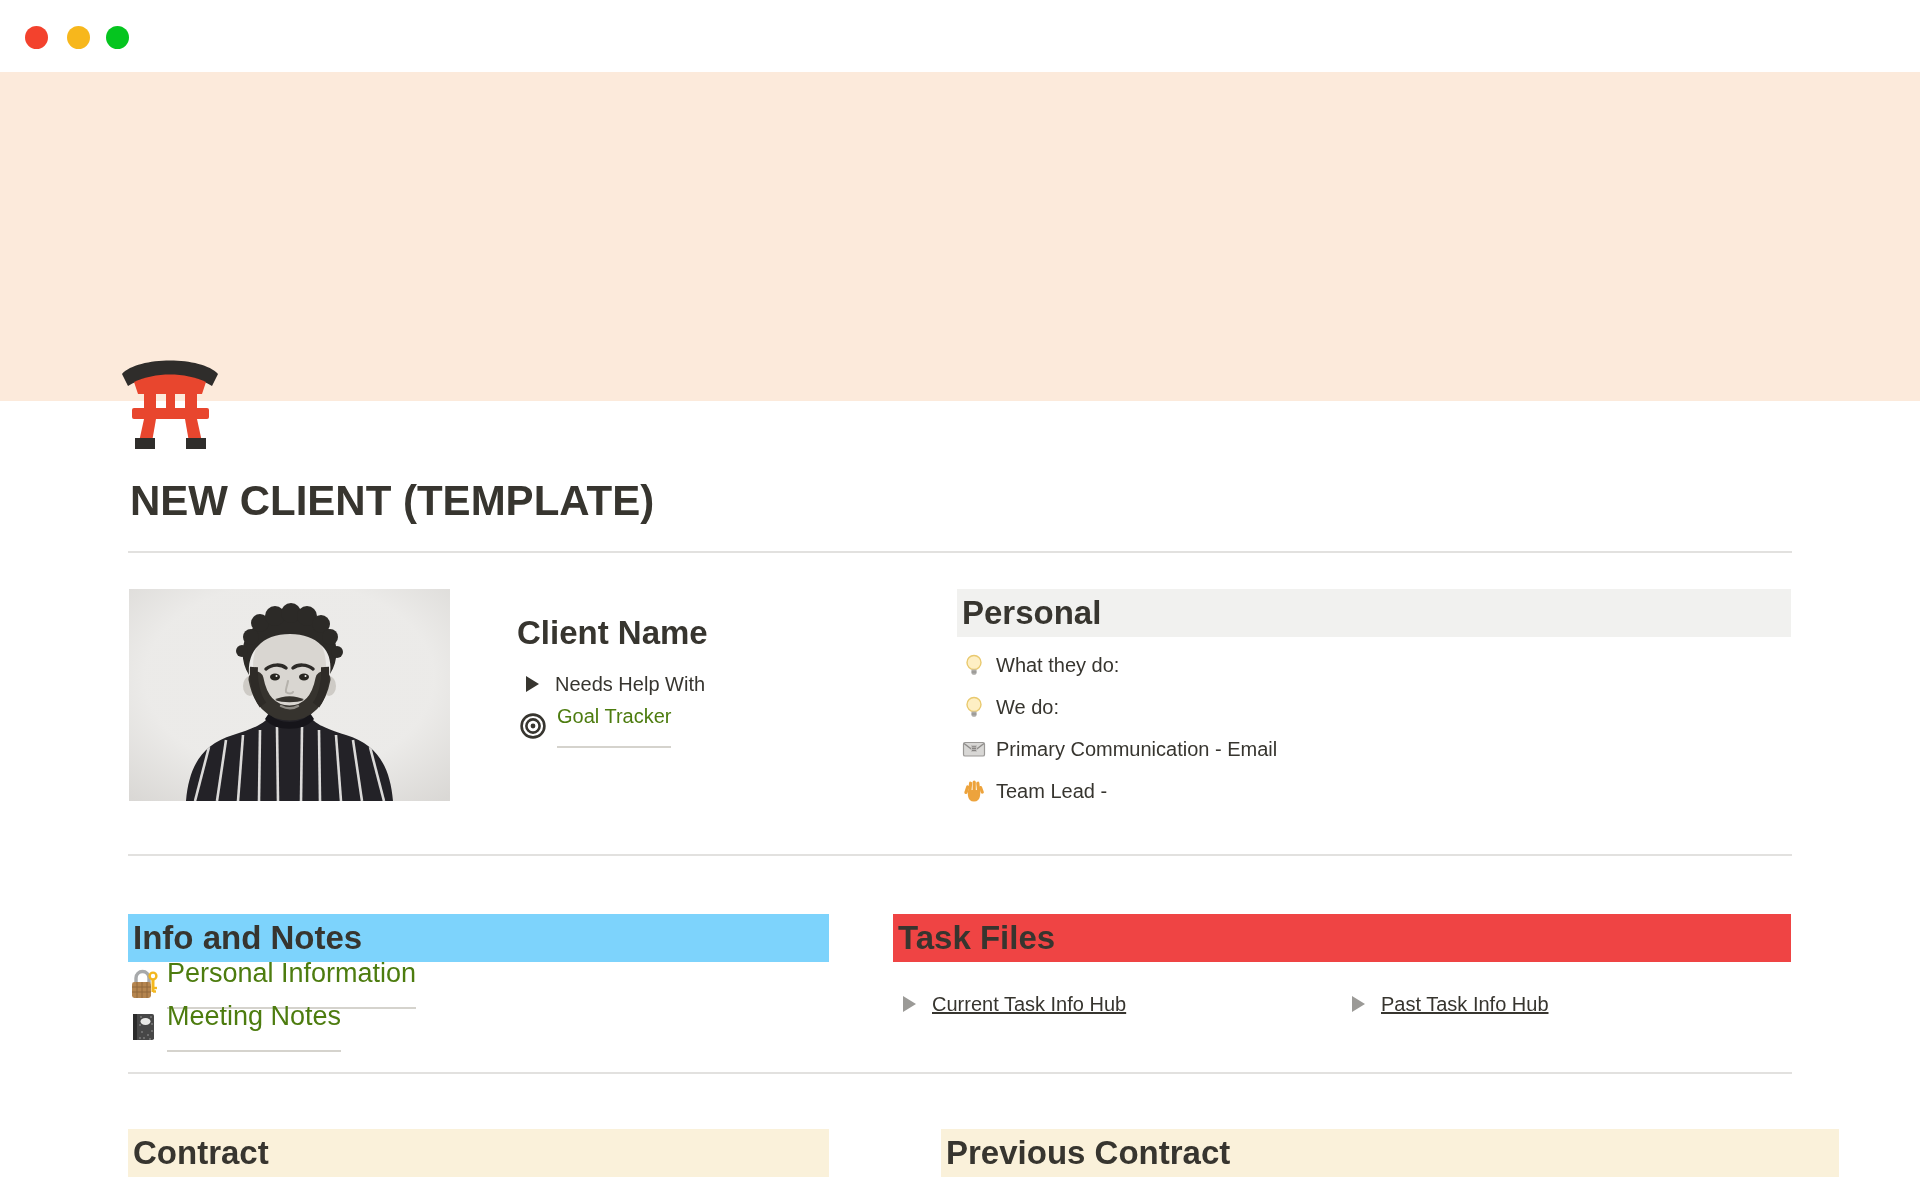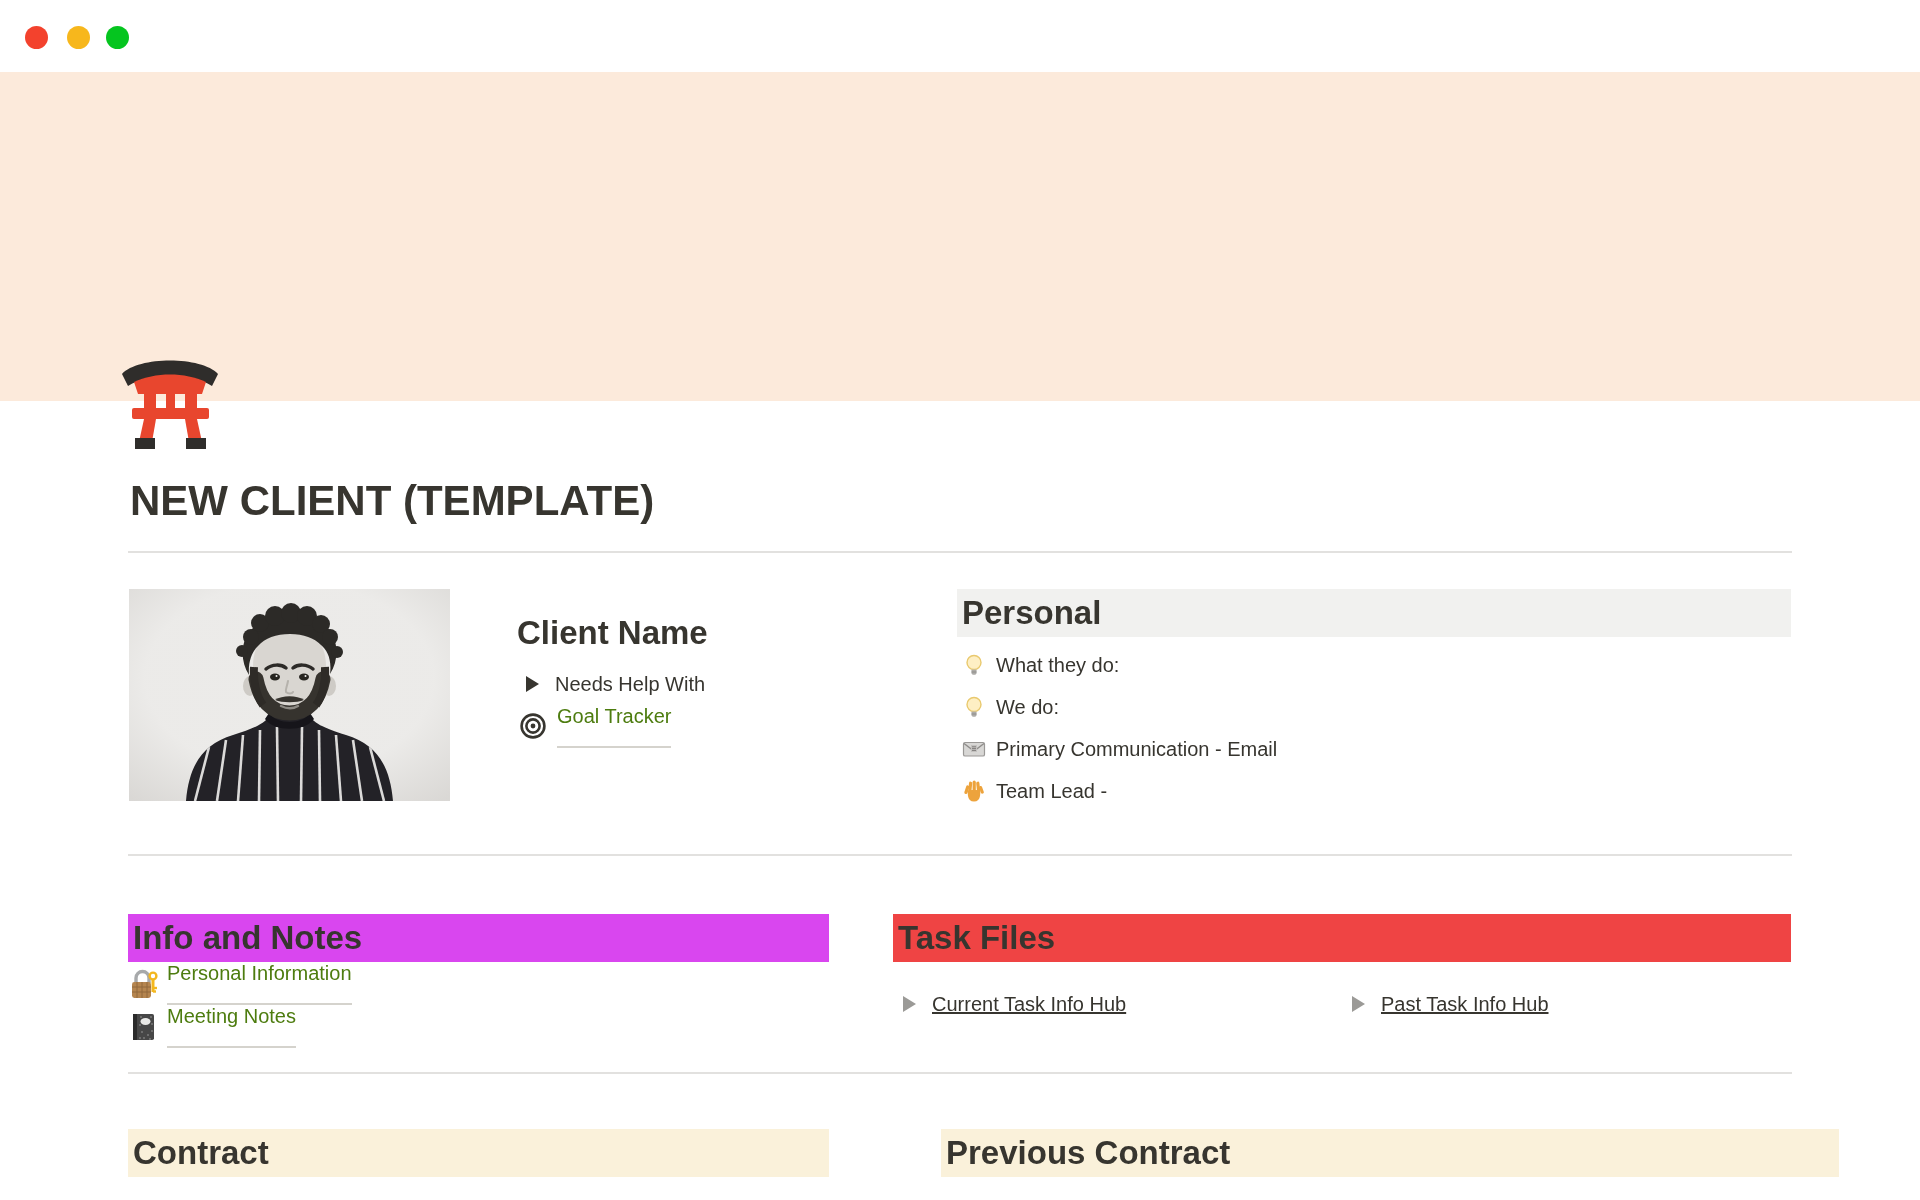--- a/index.html
+++ b/index.html
@@ -38,21 +38,21 @@
   h2.col-heading{margin:22px 0 0 0;font-size:33px;line-height:44px;font-weight:700;}
   h2.block-heading{
     margin:0;font-size:33px;line-height:33px;font-weight:700;
     padding:7px 8px 8px 5px;
   }
   .bh-top{margin-top:21px;}
 
   .item-list{margin-top:8px;}
   .ov-list{margin-top:7px;}
   .item-row{height:42px;display:flex;align-items:center;font-size:20px;}
-  .info-row{height:43px;display:flex;align-items:center;font-size:20px;}
+  .info-row{height:43px;display:flex;align-items:center;font-size:27px;}
 
   .tri{width:0;height:0;border-top:8px solid transparent;border-bottom:8px solid transparent;
        border-left:13px solid #37352f;flex:none;}
   .tri-gray{border-left-color:#9b9a97;}
   .client-row .tri{margin:0 16px 0 9px;}
   .task-row .tri{margin:0 16px 0 10px;}
 
   .icon-24{width:24px;height:24px;flex:none;margin-right:10px;}
   .icon-28{width:28px;height:28px;flex:none;margin:0 10px 0 2px;}
   .icon-30{width:30px;height:32px;flex:none;margin-right:9px;}
@@ -225,21 +225,21 @@
             <span>Team Lead -</span>
           </div>
         </div>
       </div>
     </div>
 
     <div class="divider div2"></div>
 
     <div class="row mid-row">
       <div class="col-left">
-        <h2 class="block-heading" style="background-color: #d946ef;">Info and Notes</h2>
+        <h2 class="block-heading" style="background-color: #7dd3fc;">Info and Notes</h2>
         <div class="info-row">
           <svg class="icon-30" viewBox="0 0 30 32">
             <path d="M8,15 v-5 a6.5,6.5 0 0 1 13,0 v5" fill="none" stroke="#a7a9ab" stroke-width="3.4"></path>
             <rect x="4" y="14" width="19" height="16" rx="2.4" fill="#b5854f"></rect>
             <g stroke="#91693c" stroke-width="1">
               <line x1="4" y1="19" x2="23" y2="19"></line>
                 <line x1="4" y1="24" x2="23" y2="24"></line>
               <line x1="9" y1="14" x2="9" y2="30"></line>
                 <line x1="14" y1="14" x2="14" y2="30"></line>
                 <line x1="19" y1="14" x2="19" y2="30"></line>

